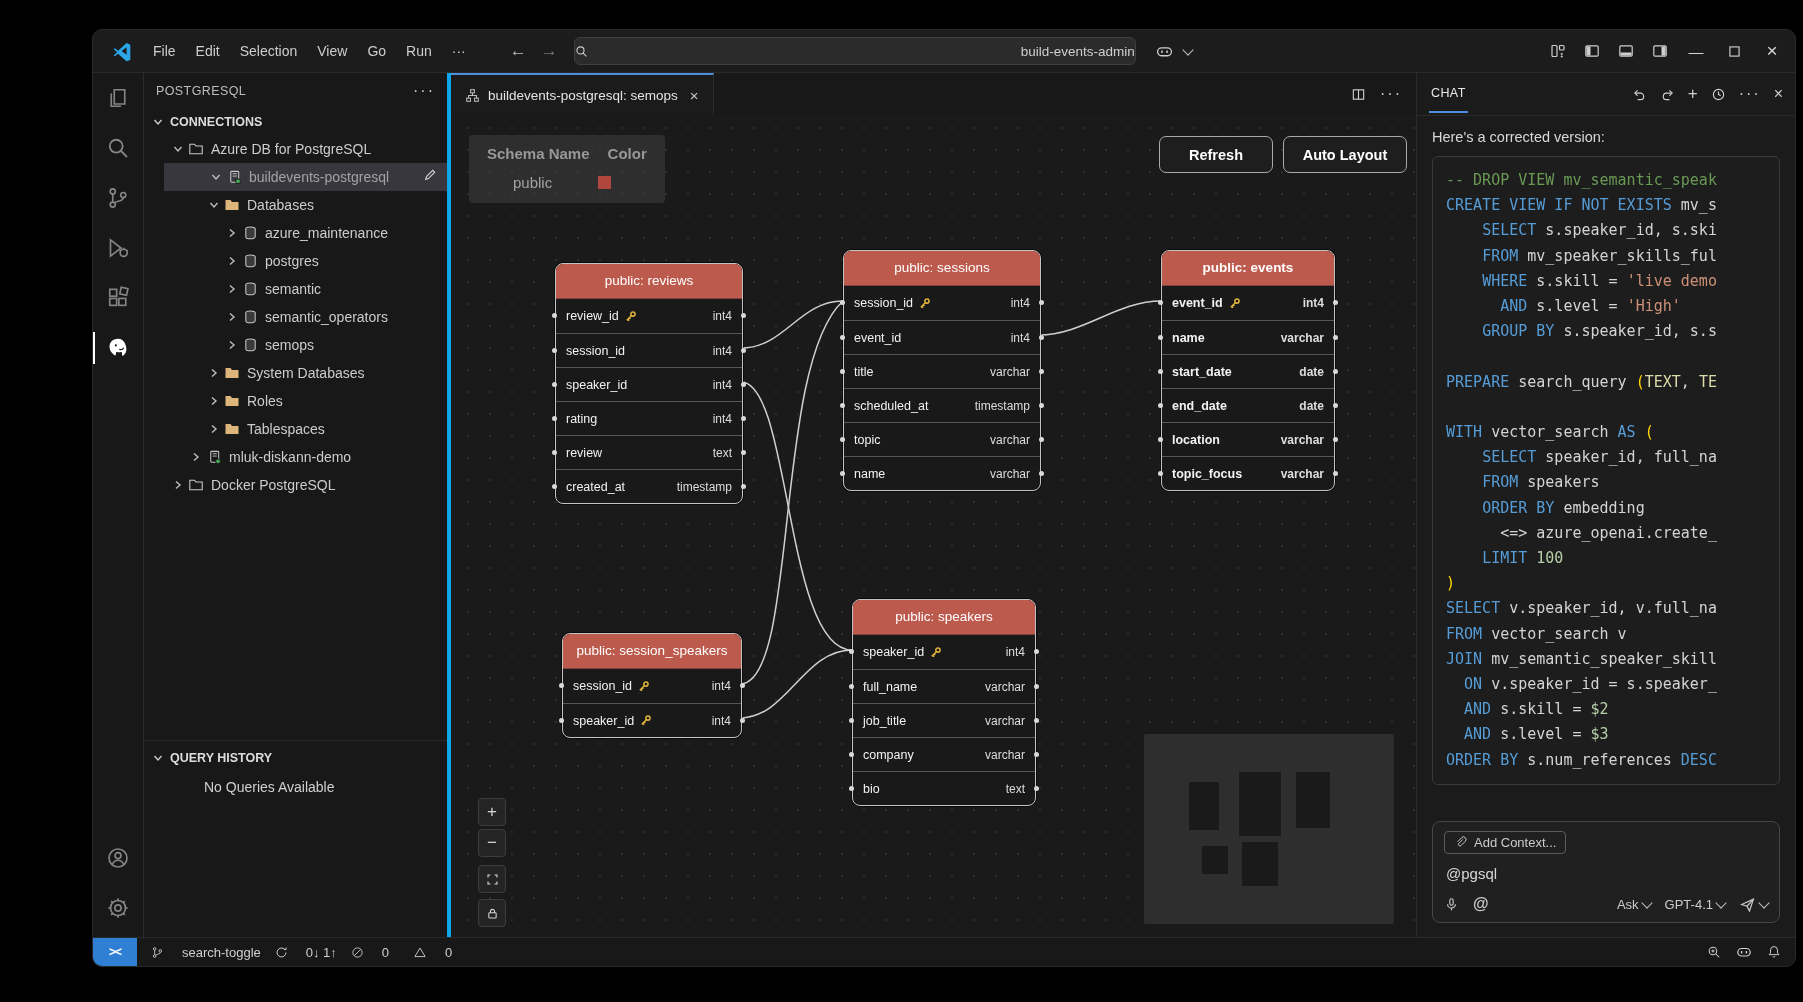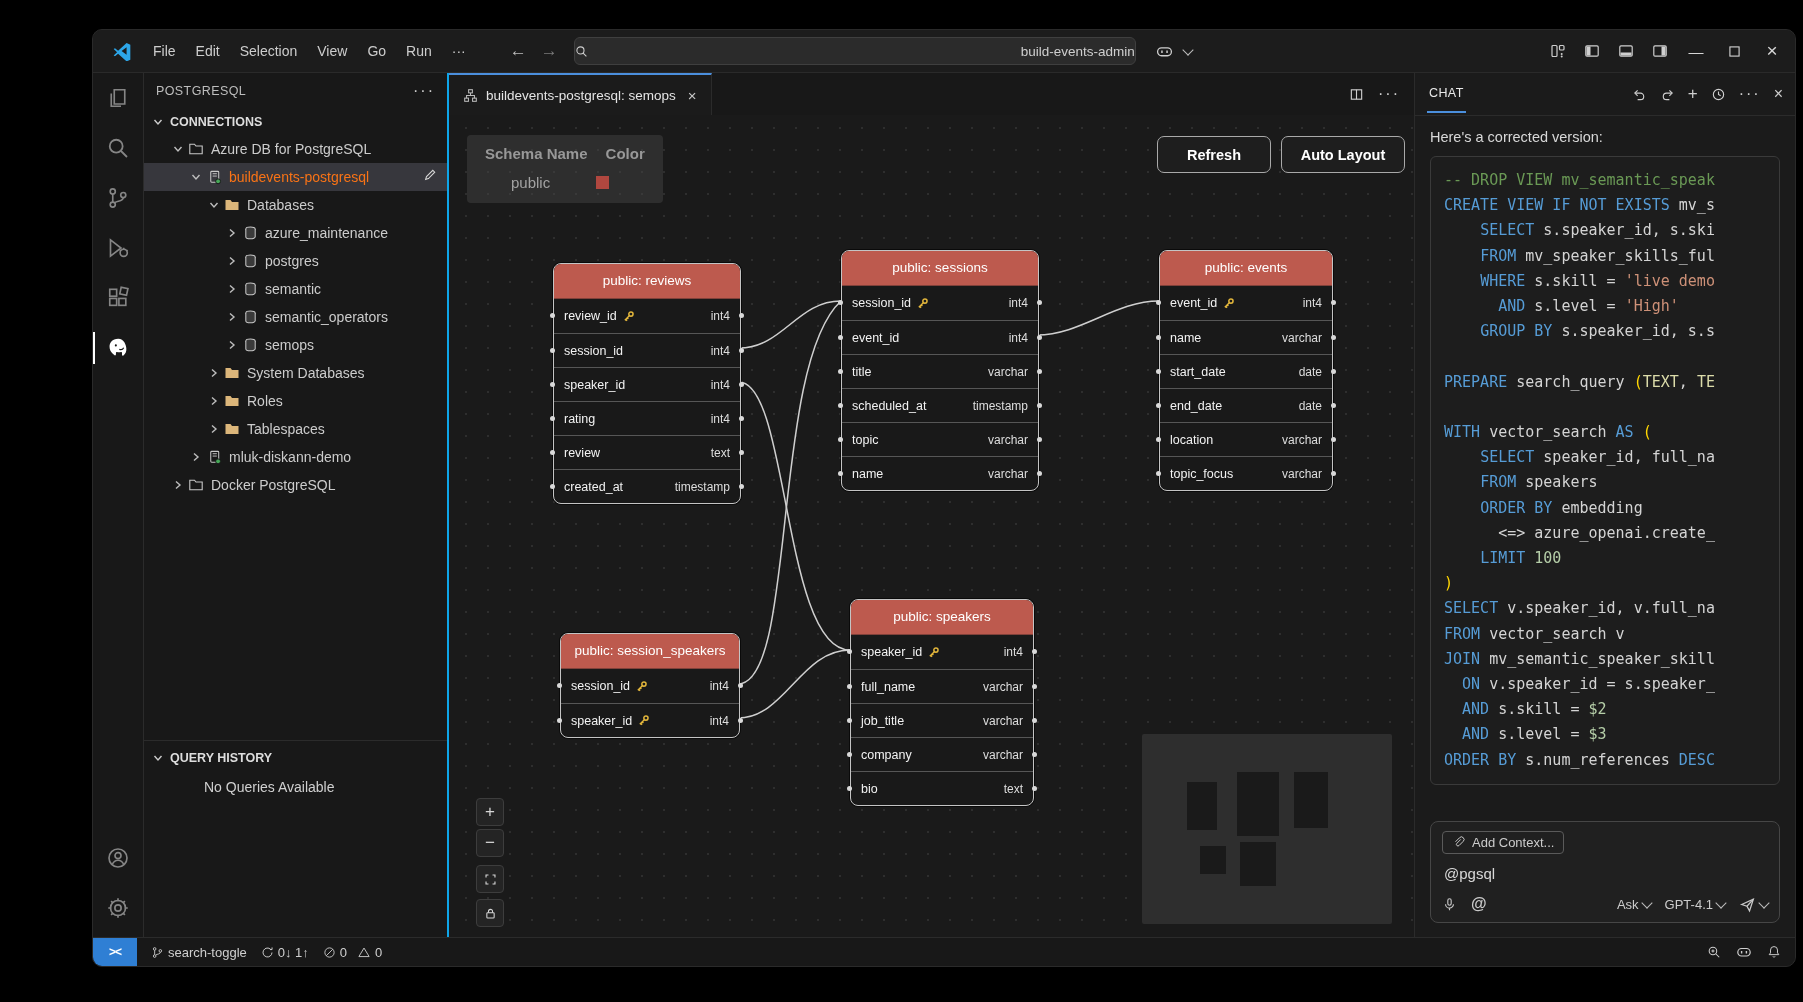--- a/index.html
+++ b/index.html
@@ -20,27 +20,27 @@
   .winctl{width:34px;height:30px;display:flex;align-items:center;justify-content:center;color:#d6d6d6;font-size:15px;}
   .chev{width:7px;height:7px;border-right:1.4px solid #bdbdbd;border-bottom:1.4px solid #bdbdbd;
     transform:rotate(45deg);display:inline-block;margin-left:4px;margin-top:-3px;}
   
   .mainrow{flex:1 1 auto;display:flex;min-height:0;}
   .activitybar{width:50px;background:#181818;border-right:1px solid #2b2b2b;display:flex;flex-direction:column;align-items:center;flex:0 0 auto;}
   .abitem{width:50px;height:50px;display:flex;align-items:center;justify-content:center;position:relative;}
   .abitem.active::before{content:"";position:absolute;left:0;top:9px;bottom:9px;width:2px;background:#fff;}
   .abspacer{flex:1;}
   
-  .sidebar{width:303px;background:#181818;border-right:2px solid #0ea5e9;color:#cccccc;flex:0 0 auto;
+  .sidebar{width:303px;background:#181818;border-right:4px solid #0ea5e9;color:#cccccc;flex:0 0 auto;
     display:flex;flex-direction:column;position:relative;}
   .sb-head{height:36px;display:flex;align-items:center;padding:0 12px;font-size:12.5px;color:#bdbdbd;letter-spacing:.4px;}
   .sb-head .more{margin-left:auto;color:#cccccc;font-size:16px;letter-spacing:2px;}
   .sb-section{display:flex;align-items:center;gap:4px;height:26px;font-size:12.5px;font-weight:700;color:#dddddd;padding:0 6px;}
   .tree-row{height:28px;display:flex;align-items:center;font-size:14px;color:#cccccc;white-space:nowrap;position:relative;}
-  .tree-row.sel{background:#37373d;color:#f97316;}
+  .tree-row.sel{background:#37373d;color:#a3a3a3;margin-left:20px;}
   .tw{width:16px;display:flex;align-items:center;justify-content:center;flex:0 0 16px;}
   .ti{width:20px;display:flex;align-items:center;justify-content:center;flex:0 0 20px;margin-right:5px;}
   .tl{overflow:hidden;text-overflow:ellipsis;}
   .tp{position:absolute;right:10px;top:5px;}
   .qh-wrap{position:absolute;left:0;right:0;top:667px;border-top:1px solid #2b2b2b;padding-top:4px;}
   .qh-empty{margin:8px 0 0 60px;font-size:14px;color:#d0d0d0;}
   
   .editorgroup{width:965px;flex:0 0 auto;display:flex;flex-direction:column;background:#181818;min-width:0;}
   .tabbar{height:42px;display:flex;align-items:stretch;background:#181818;flex:0 0 auto;}
   .tab{display:flex;align-items:center;gap:8px;padding:0 14px;background:#1b1b1b;border-top:2px solid #4b8fdd;
@@ -91,21 +91,21 @@
   .chat-value{font-size:15px;color:#d8d8d8;margin:11px 2px 13px 2px;}
   .input-row{display:flex;align-items:center;gap:14px;color:#c9c9c9;}
   .input-row .at{font-size:16px;font-weight:700;}
   .pick{display:flex;align-items:center;font-size:13px;color:#cccccc;}
   .spacer{flex:1;}
   
   .statusbar{height:28px;background:#181818;border-top:1px solid #2b2b2b;display:flex;align-items:center;
     color:#cfcfcf;font-size:13px;flex:0 0 auto;}
   .remote{width:44px;height:28px;background:#2f7fd4;color:#fff;display:flex;align-items:center;justify-content:center;
     font-weight:700;font-size:12px;letter-spacing:-1px;}
-  .sbitem{display:flex;align-items:center;gap:4px;margin-left:14px;white-space:nowrap;}
+  .sbitem{display:flex;align-items:center;gap:18px;margin-left:14px;white-space:nowrap;}
   .sb-right{margin-left:auto;display:flex;align-items:center;gap:15px;padding-right:14px;}
   svg{display:block;}
 </style>
 </head>
 <body>
 
 <div class="win">
 
   <div class="titlebar">
     <span class="vslogo">
@@ -554,21 +554,21 @@
               </div>
               <div class="erow">
                 <span class="ecn">topic</span>
                 <span class="ect">varchar</span>
               </div>
               <div class="erow">
                 <span class="ecn">name</span>
                 <span class="ect">varchar</span>
               </div>
             </div>
-            <div class="etable" style="left: 710px; top: 135px; width: 172px;">
+            <div class="etable" style="left: 710px; top: 135px; width: 172px; font-weight: bold;">
               <div class="ehead" style="background: rgb(189, 90, 78);">public: events</div>
               <div class="erow">
                 <span class="ecn">event_id<span>
                     <svg width="13" height="13" viewBox="0 0 16 16">
                       <circle cx="11" cy="5" r="2.6" fill="none" stroke="#e5b83c" stroke-width="1.8"></circle>
                       <path d="M9 7l-5.5 5.5M4.5 11.5l1.7 1.7M6.3 9.7l1.5 1.5" stroke="#e5b83c" stroke-width="1.8" fill="none"></path>
                     </svg>
                   </span></span>
                 <span class="ect">int4</span>
               </div>

